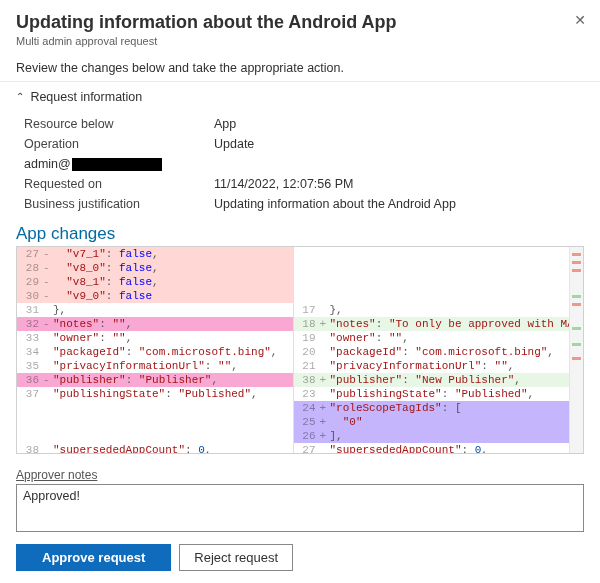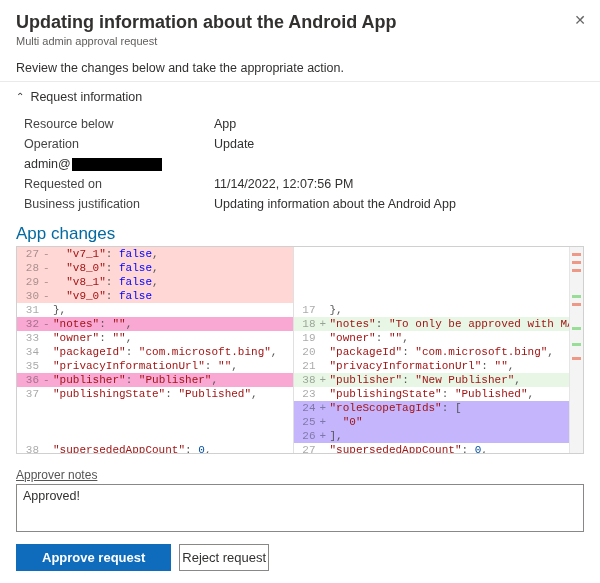--- a/index.html
+++ b/index.html
@@ -165,21 +165,21 @@
     border: none;
     padding: 6px 26px;
     font-size: 13px;
     font-weight: 600;
     cursor: pointer;
   }
   button.secondary {
     background: #fff;
     color: #323130;
     border: 1px solid #8a8886;
-    padding: 5px 2px;
+    padding: 5px 14px;
     font-size: 13px;
     cursor: pointer;
   }
 </style>
 </head>
 <body>
 
 <div class="header">
   <div class="title">Updating information about the Android App</div>
   <div class="subtitle">Multi admin approval request</div>

